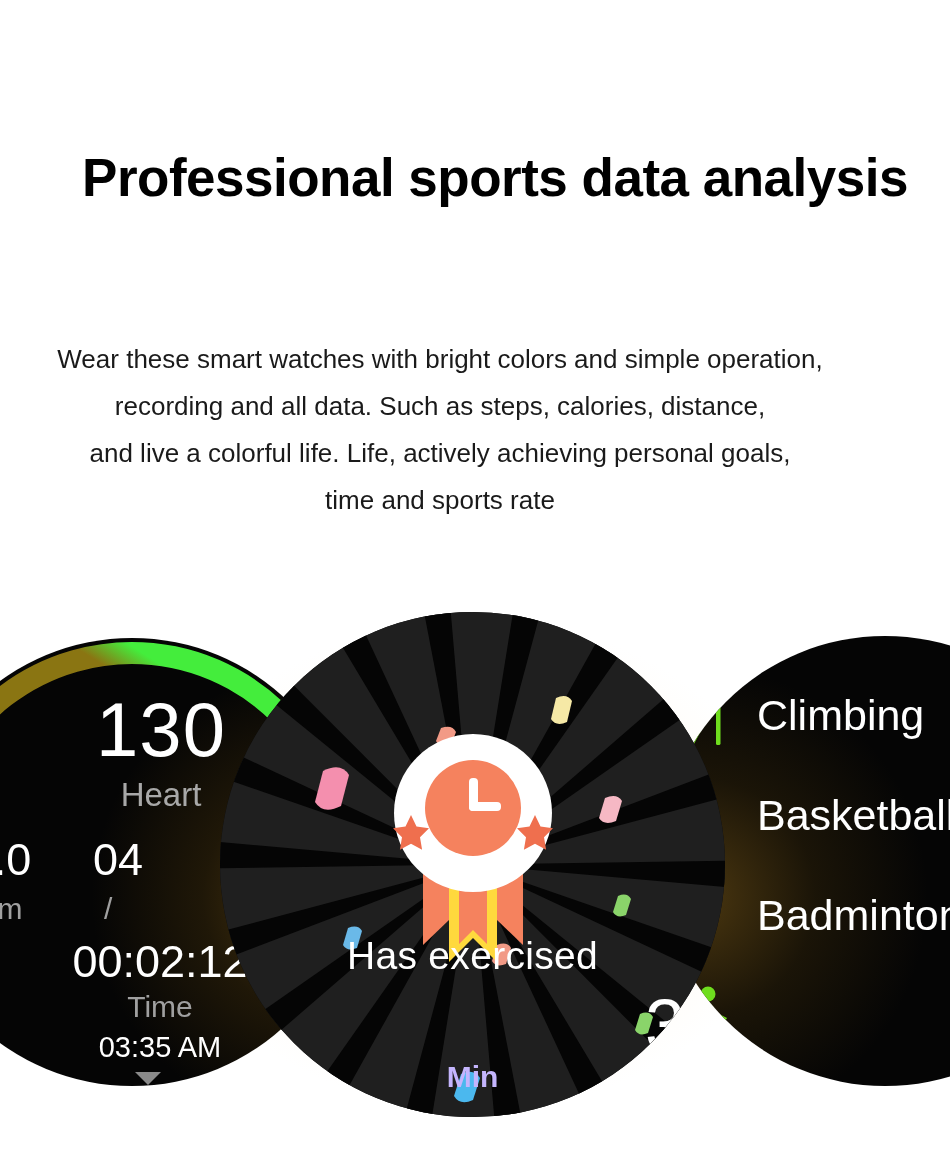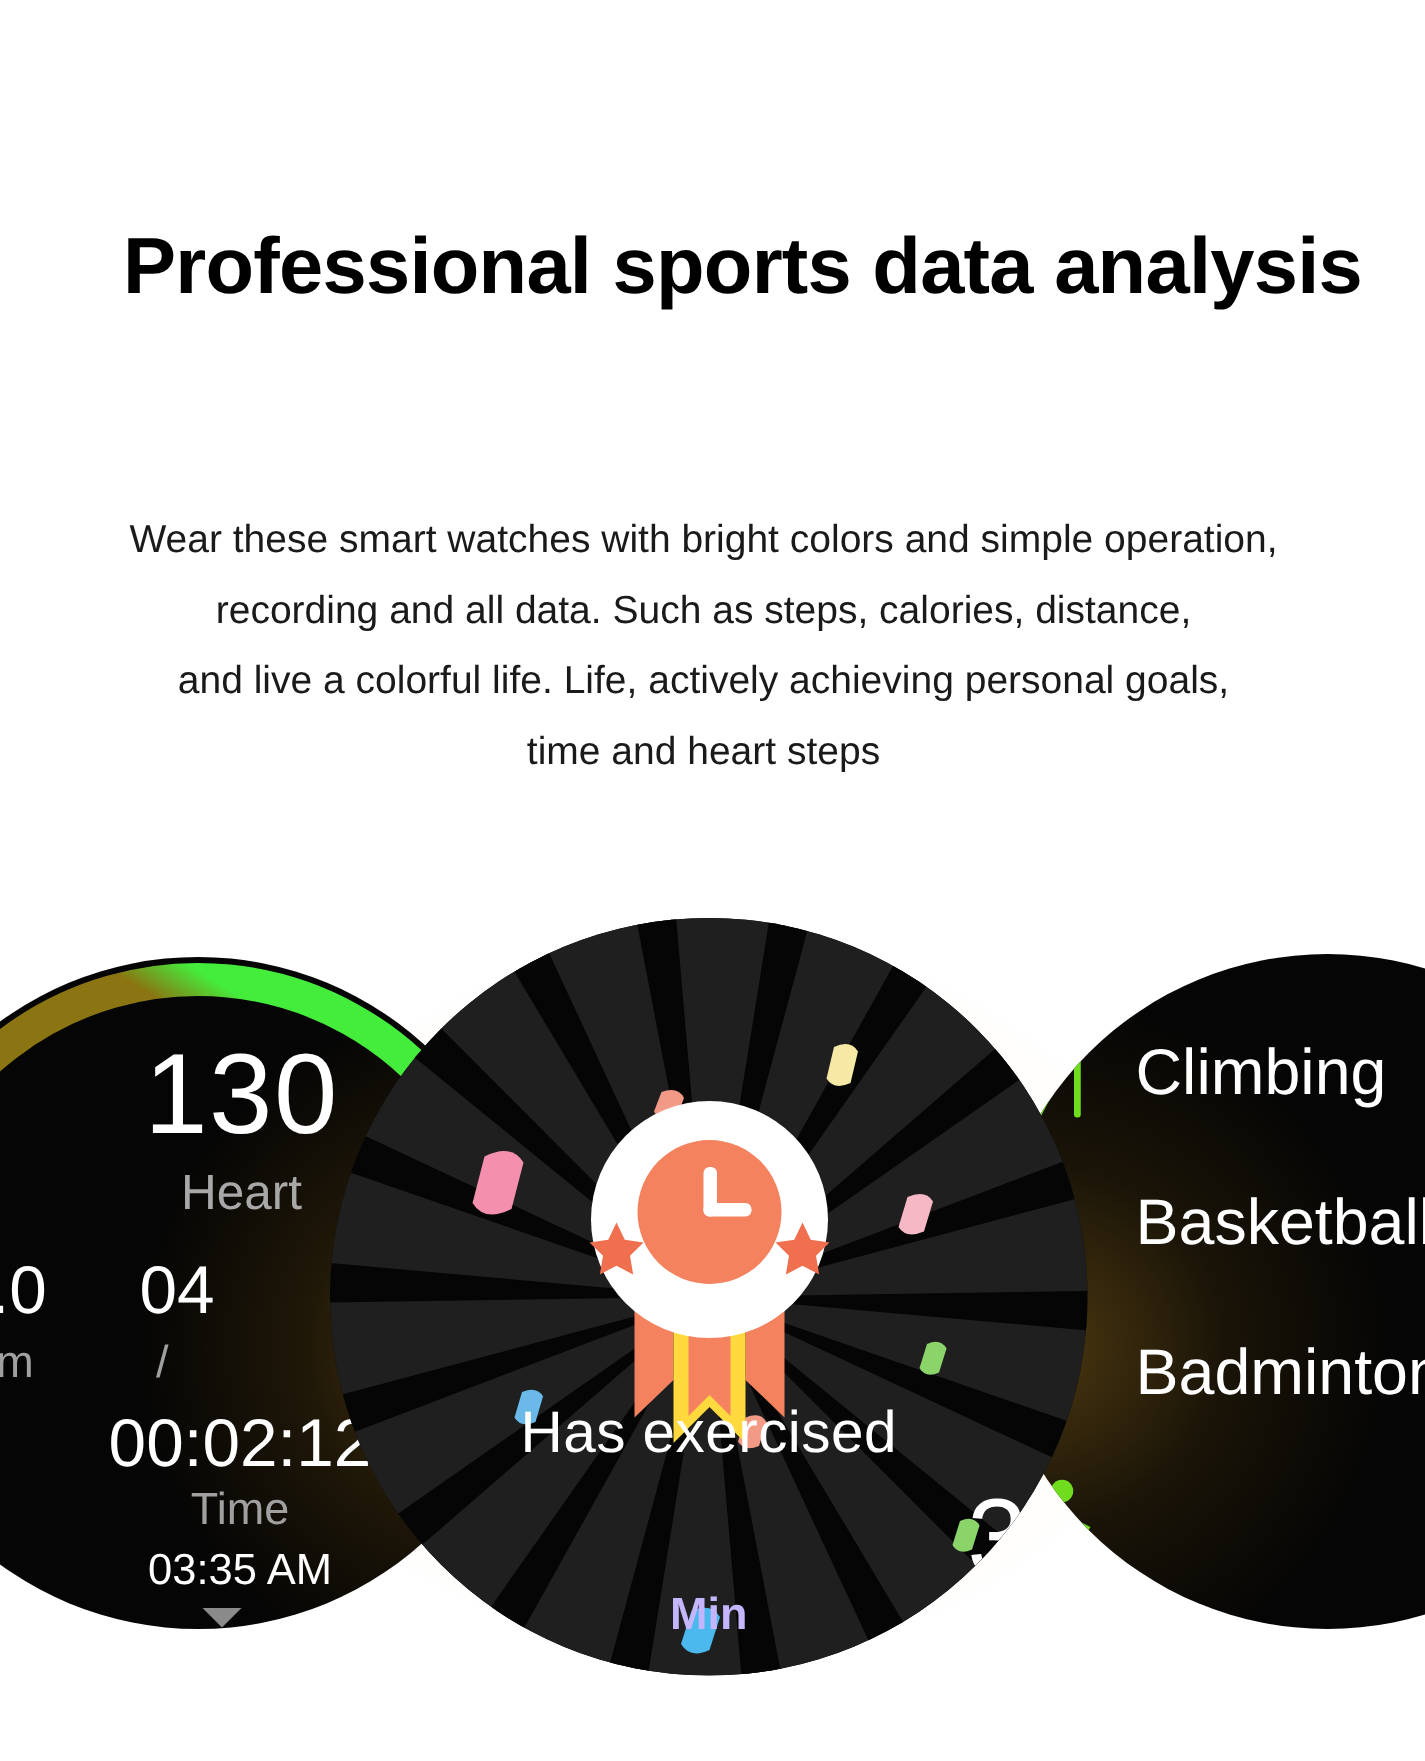--- a/index.html
+++ b/index.html
@@ -38,21 +38,20 @@
   .subcopy {
     position: absolute;
     left: 0;
     top: 336px;
     width: 880px;
     text-align: center;
     color: #1a1a1a;
     font-weight: 400;
     font-size: 26px;
     line-height: 47px;
-    margin-left: 29px;
   }
   .subcopy .sc-line { display: block; white-space: nowrap; }
 
   
   .glow {
     position: absolute;
     left: 95px;
     top: 545px;
     width: 760px;
     height: 640px;
@@ -221,21 +220,21 @@
 <div class="page">
 
   <div class="headline">
     <span class="hl-line">Professional sports data analysis</span>
   </div>
 
   <div class="subcopy">
     <span class="sc-line">Wear these smart watches with bright colors and simple operation,</span>
     <span class="sc-line">recording and all data. Such as steps, calories, distance,</span>
     <span class="sc-line">and live a colorful life. Life, actively achieving personal goals,</span>
-    <span class="sc-line">time and heart steps</span>
+    <span class="sc-line">time and sports rate</span>
   </div>
 
   <div class="glow"></div>
 
   <div class="watch watch-left">
 
     <svg class="hr-ring" viewBox="0 0 448 448">
       <defs>
         <linearGradient id="ringGrad" x1="0" y1="1" x2="1" y2="0.1">
           <stop offset="0.00" stop-color="#44ed3c"></stop>

